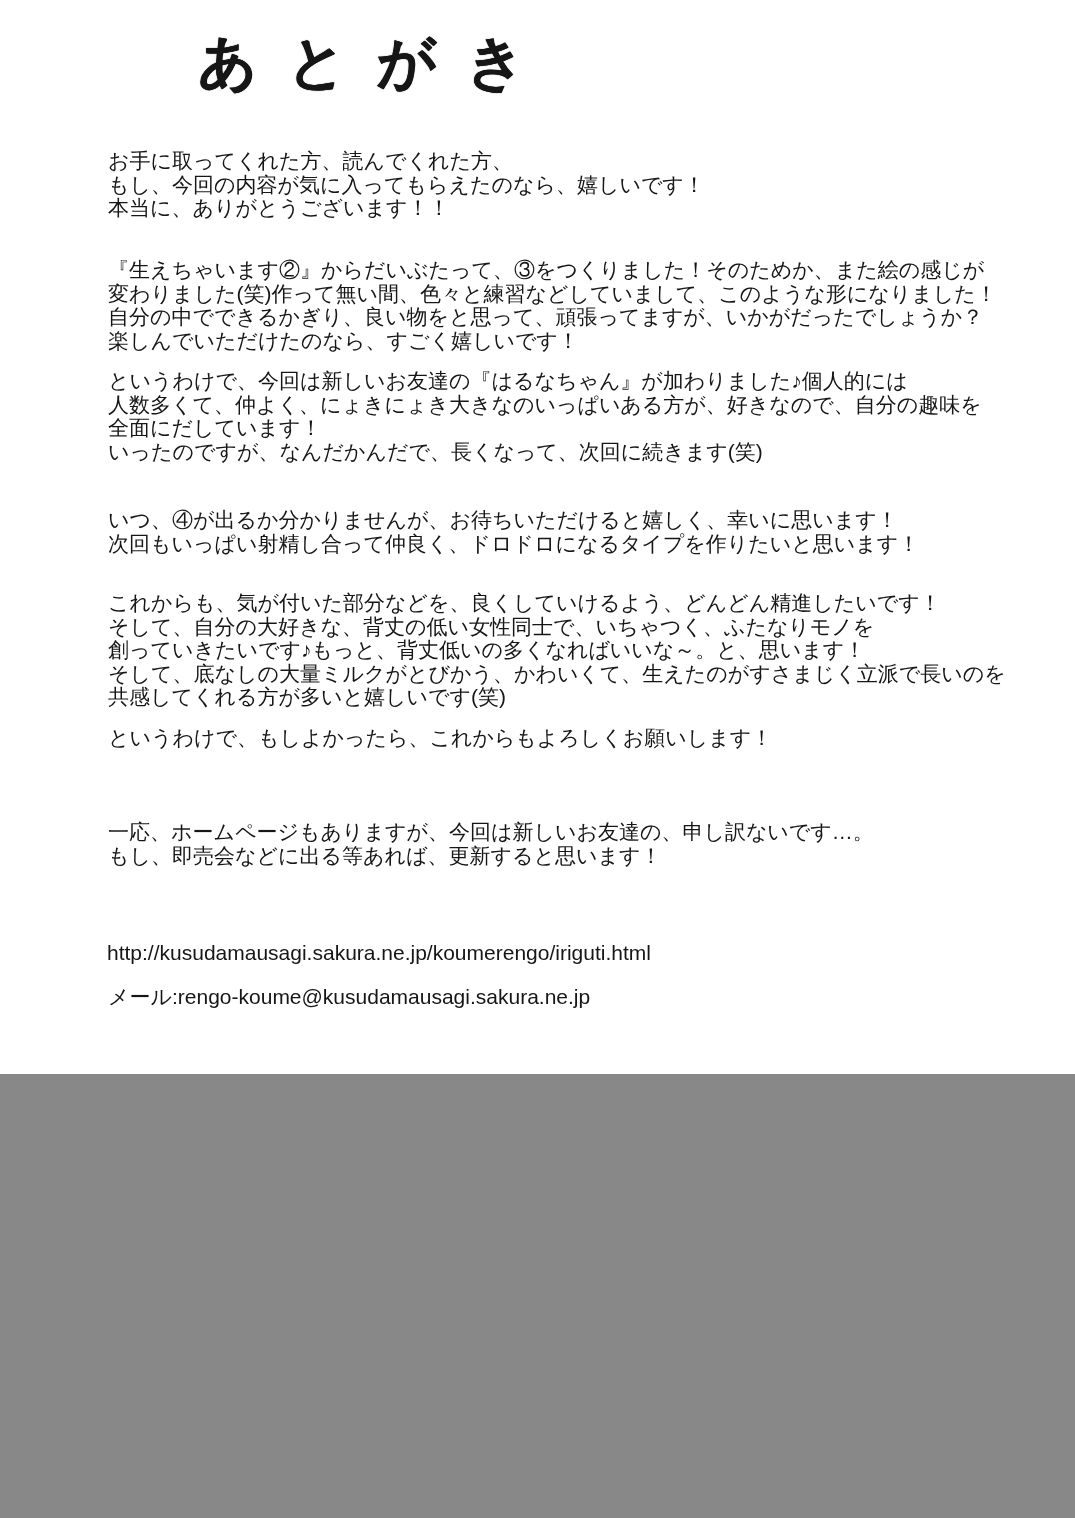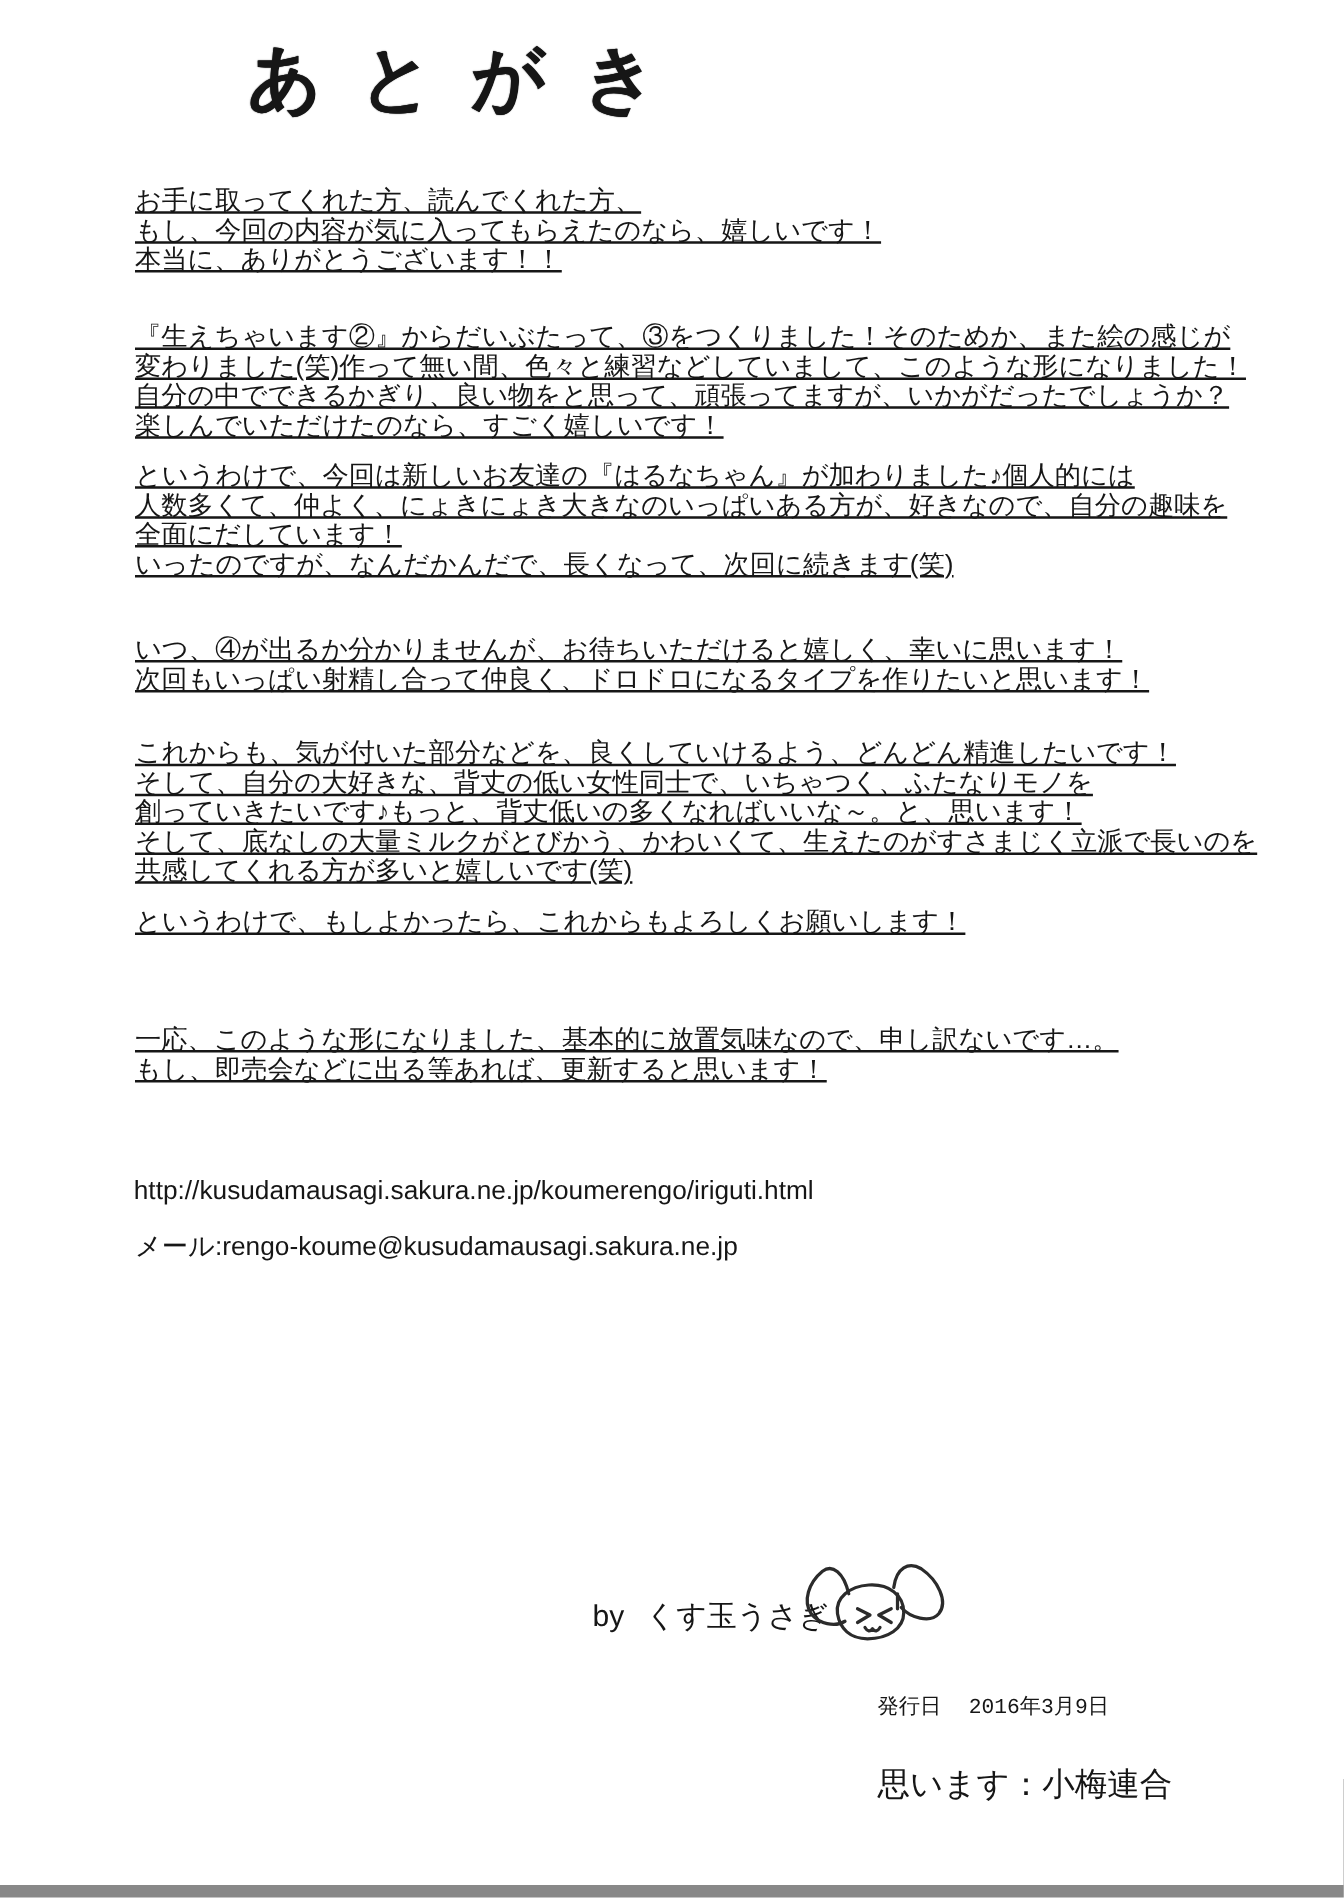--- a/index.html
+++ b/index.html
@@ -1,19 +1,19 @@
 <!DOCTYPE html>
 <html><head>
 <meta charset="utf-8">
 <style>
   html, body { margin: 0; padding: 0; background: #888; }
   .page {
     position: relative;
     width: 1075px;
-    height: 1508px;
+    height: 1074px;
     margin: 0 auto;
     background: #ffffff;
     color: #161616;
     font-family: "Liberation Sans", sans-serif;
     overflow: hidden;
   }
   .page-title {
     position: absolute;
     left: 198px;
     top: 24px;
@@ -22,21 +22,20 @@
     letter-spacing: 30px;
     white-space: nowrap;
     text-shadow: 0 0 1px #161616, 0.5px 0 0 #161616;
   }
   .para {
     position: absolute;
     left: 108px;
     font-size: 21px;
     line-height: 23.5px;
     white-space: nowrap;
-    text-decoration: underline;
   }
   .p1 { top: 149px; }
   .p2 { top: 258px; }
   .p3 { top: 369px; }
   .p4 { top: 508px; }
   .p5 { top: 591px; }
   .p6 { top: 726px; }
   .p7 { top: 820px; }
   .url-line {
     position: absolute;
@@ -120,21 +119,21 @@
     <div>創っていきたいです♪もっと、背丈低いの多くなればいいな～。と、思います！</div>
     <div>そして、底なしの大量ミルクがとびかう、かわいくて、生えたのがすさまじく立派で長いのを</div>
     <div>共感してくれる方が多いと嬉しいです(笑)</div>
   </div>
 
   <div class="para p6">
     <div>というわけで、もしよかったら、これからもよろしくお願いします！</div>
   </div>
 
   <div class="para p7">
-    <div>一応、このような形になりました、基本的に放置気味なので、申し訳ないです…。</div>
+    <div>一応、ホームページもありますが、今回は新しいお友達の、申し訳ないです…。</div>
     <div>もし、即売会などに出る等あれば、更新すると思います！</div>
   </div>
 
   <div class="url-line">http://kusudamausagi.sakura.ne.jp/koumerengo/iriguti.html</div>
 
   <div class="email-line">メール:rengo-koume@kusudamausagi.sakura.ne.jp</div>
 
   <div class="byline">
     <span>by</span><span class="author">くす玉うさぎ</span>
   </div>

